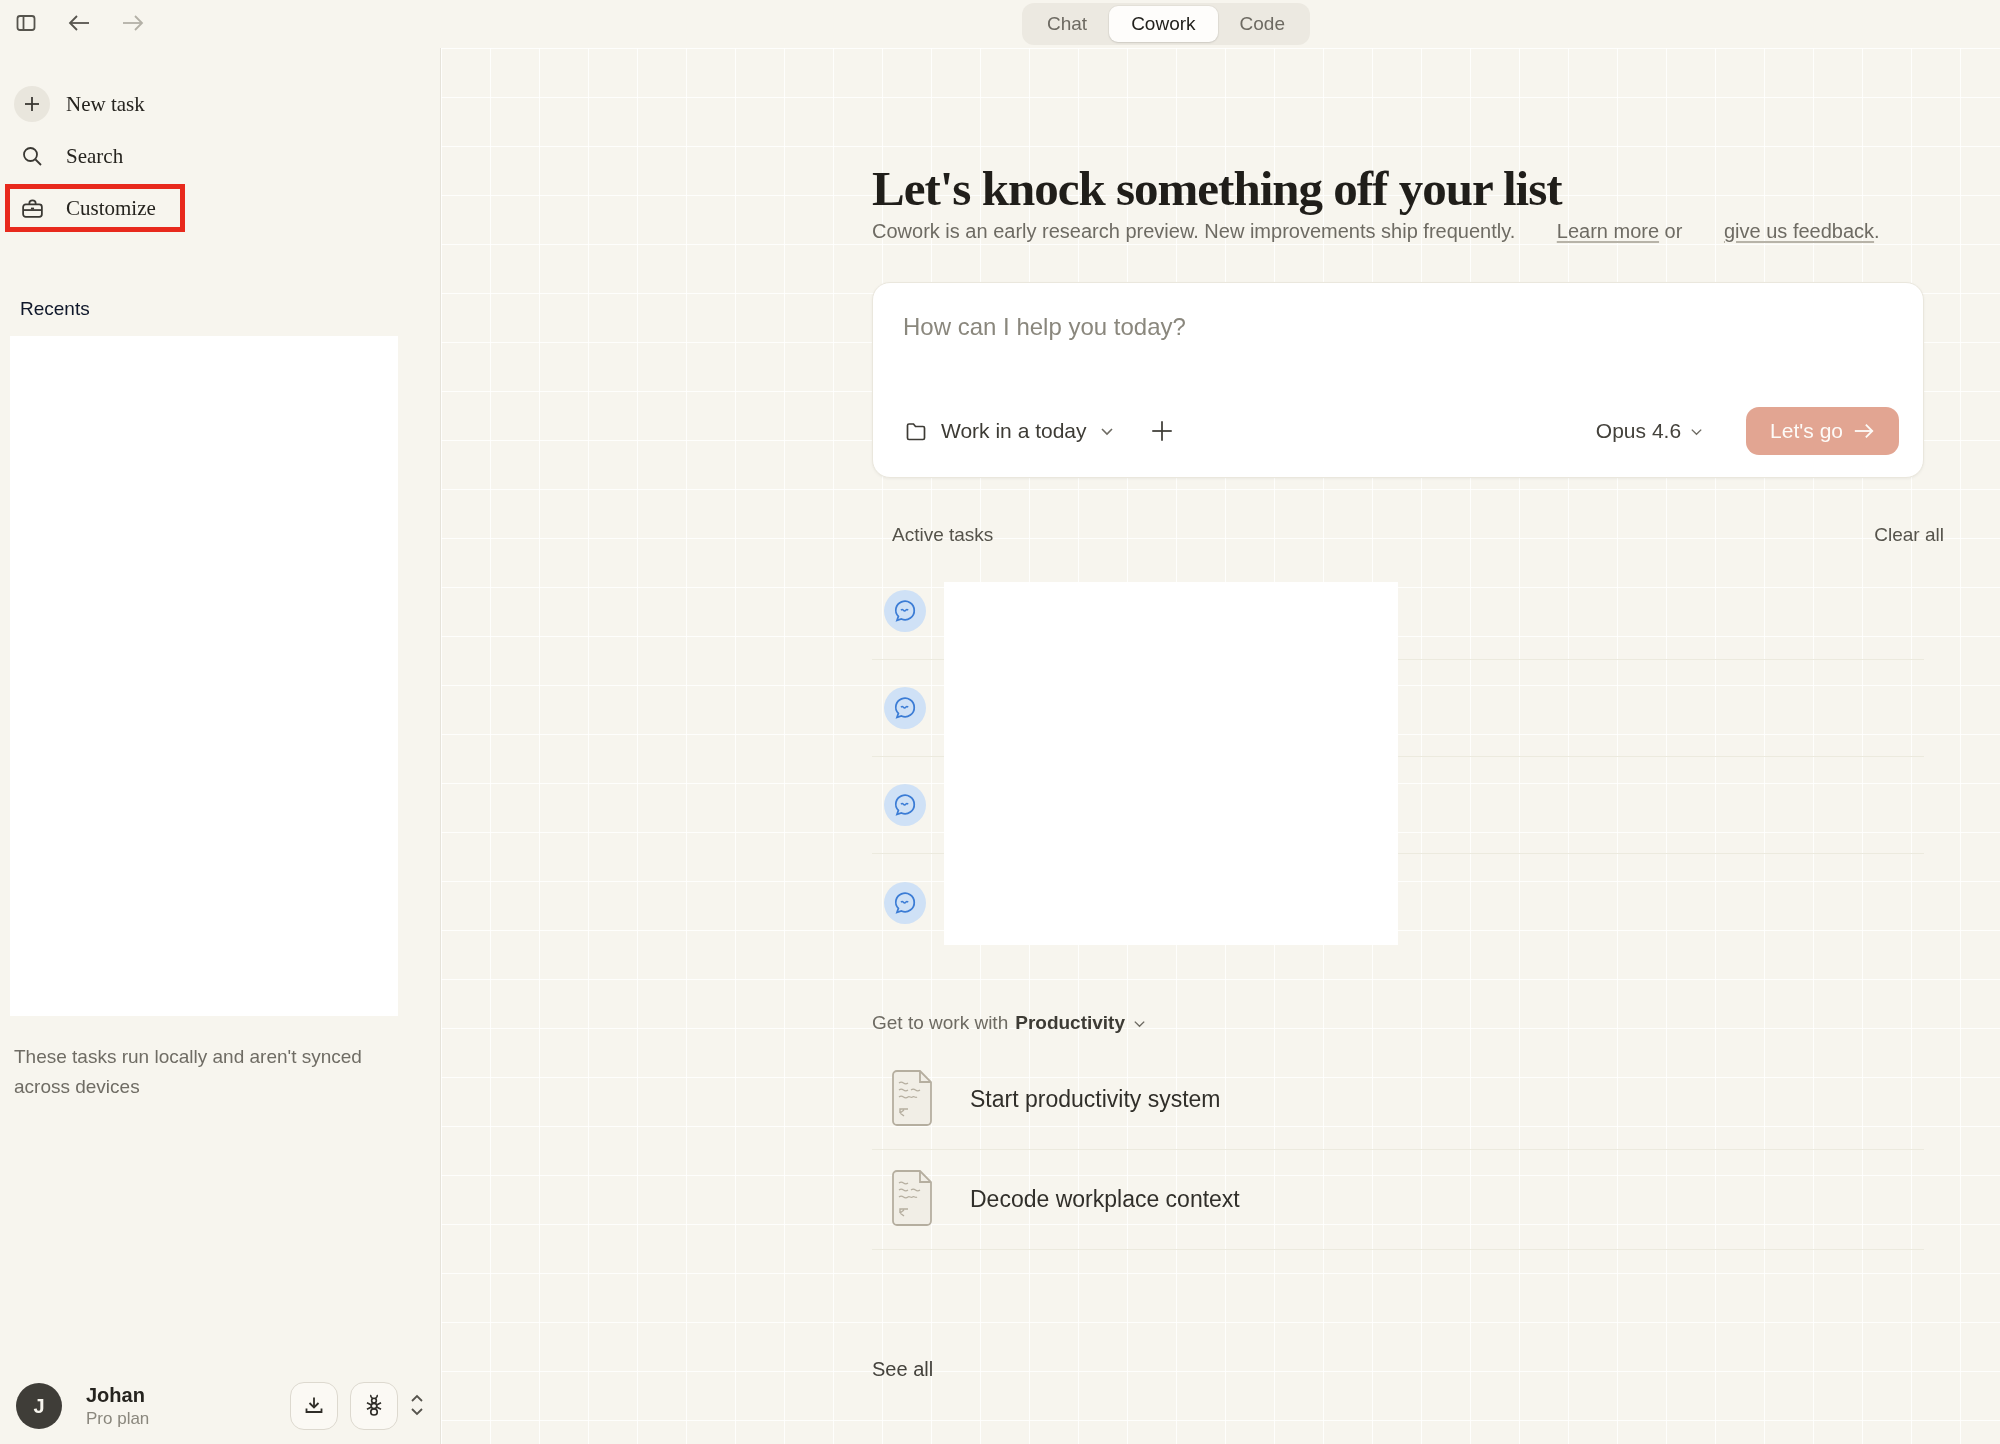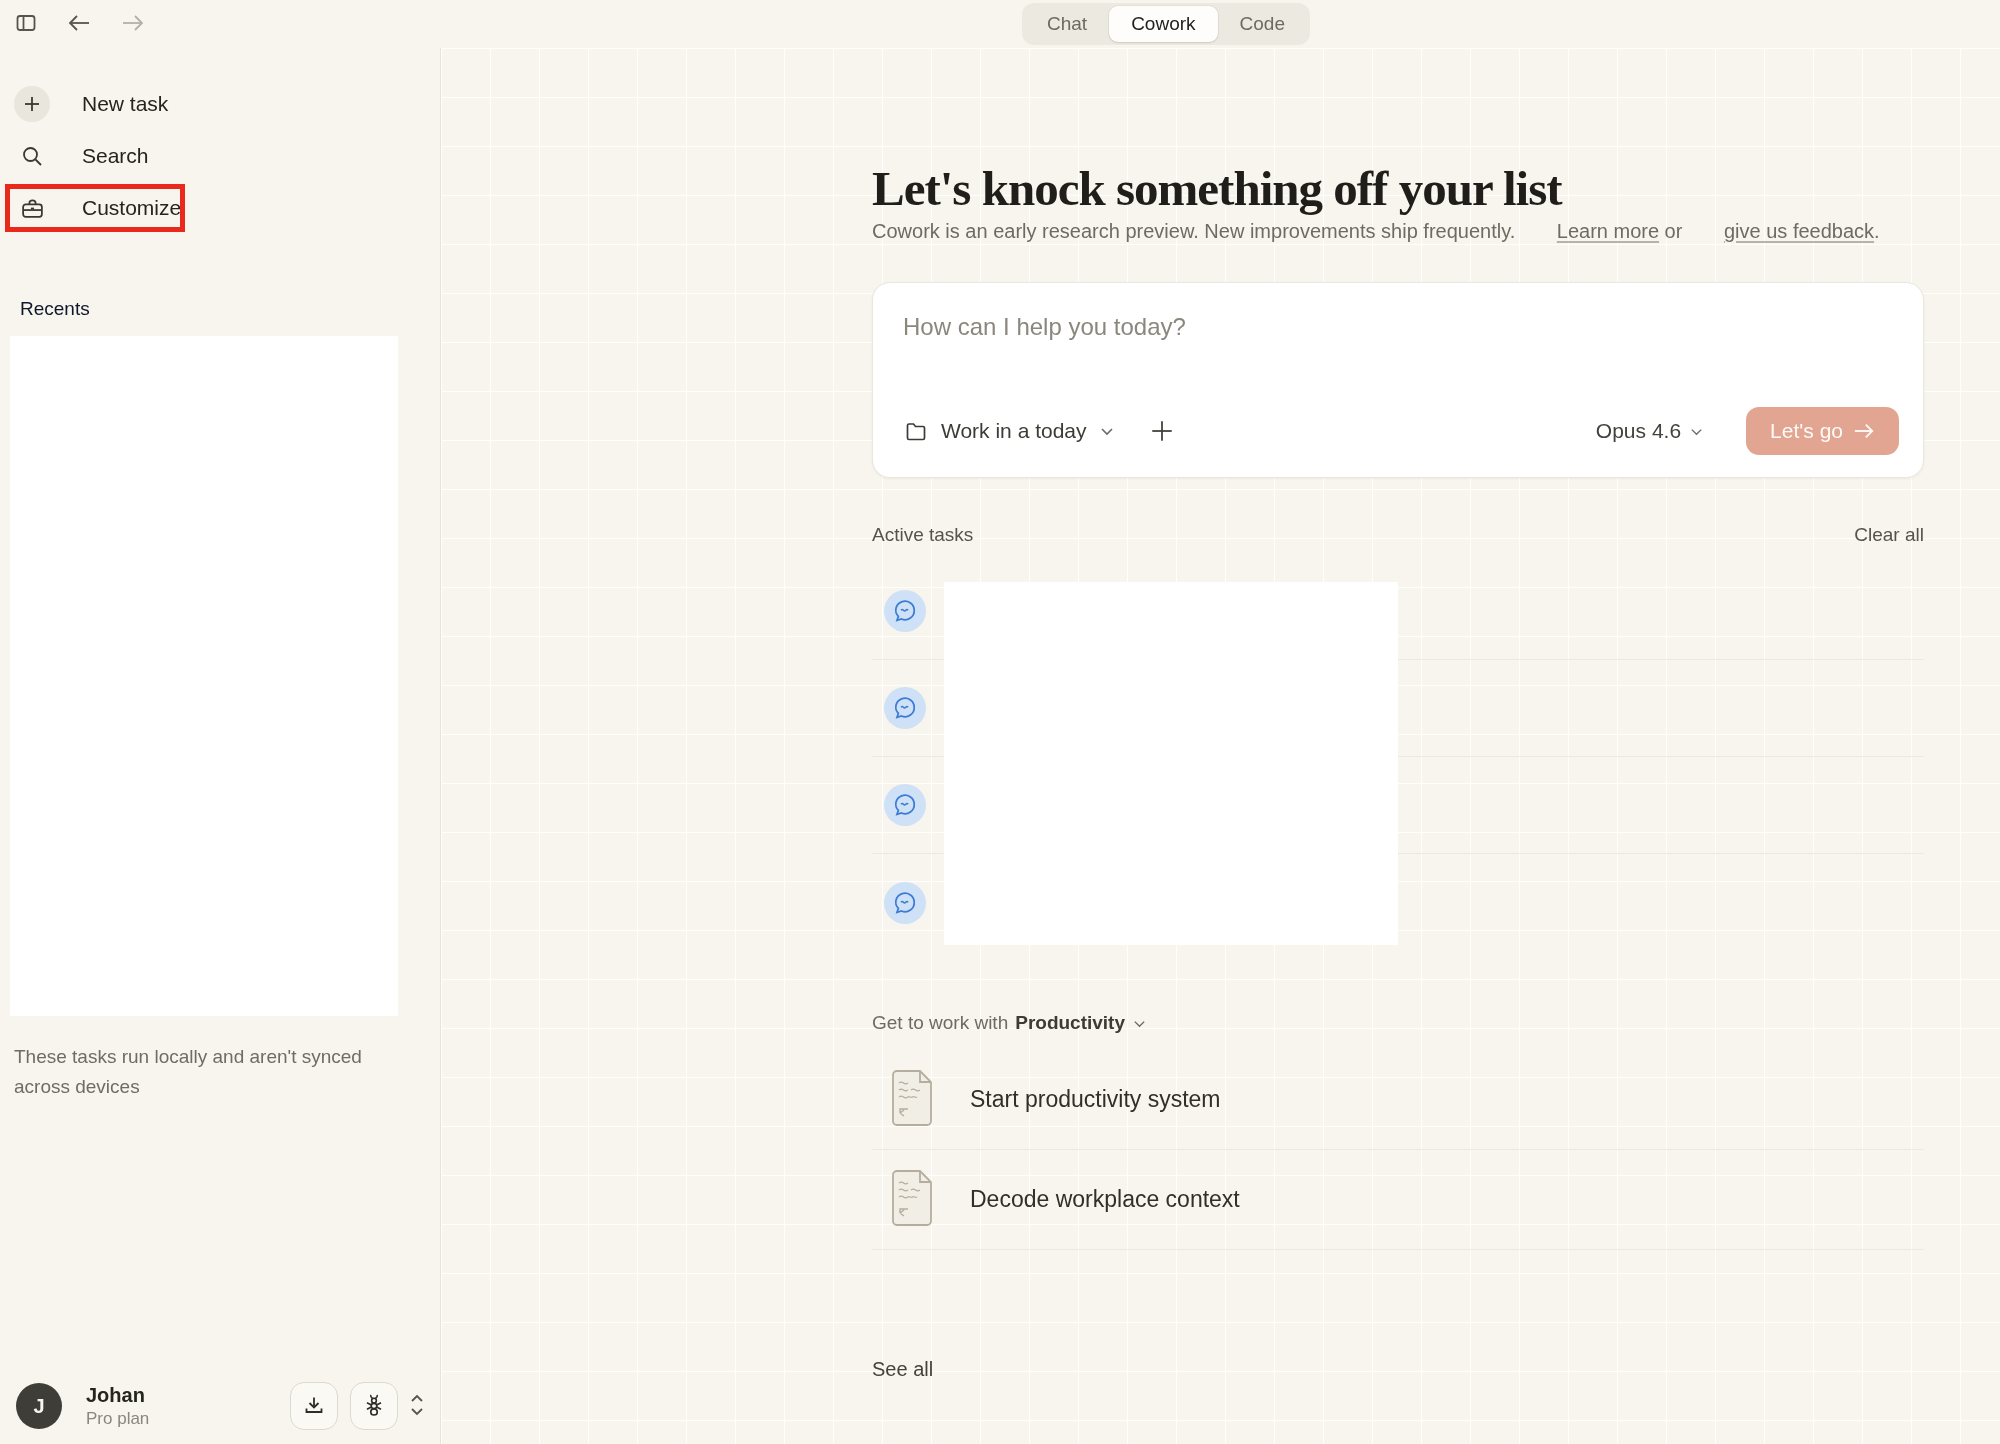--- a/index.html
+++ b/index.html
@@ -20,22 +20,22 @@
   .tabs { position:absolute; left:1022px; top:3px; height:42px; background:#ece9e1;
           border-radius:12px; display:flex; align-items:center; padding:3px; }
   .tab { border:none; background:transparent; font-family:inherit; font-size:19px; color:#6d6a62;
          padding:7px 22px; border-radius:9px; cursor:pointer; }
   .tab.active { background:#fefdfb; color:#1f1e1a; font-weight:500;
                 box-shadow:0 1px 2px rgba(0,0,0,.10), 0 0 0 1px rgba(0,0,0,.03); }
 
   
   .sidebar { position:absolute; left:0; top:48px; width:441px; bottom:0;
              border-right:1px solid #e6e3da; }
-  .side-item { position:absolute; left:14px; display:flex; align-items:center; gap:32px;
-               background:none; border:none; cursor:pointer; font-family:Liberation Sans, sans-serif;
+  .side-item { position:absolute; left:14px; display:flex; align-items:center; gap:16px;
+               background:none; border:none; cursor:pointer; font-family:Liberation Serif, serif;
                font-size:21px; color:#26241f; font-weight:500; }
   .side-item .bullet { width:36px; height:36px; border-radius:50%; background:#e9e6dd;
                        display:flex; align-items:center; justify-content:center; color:#3a3833; }
   .side-item .plain-ic { width:36px; height:36px; display:flex; align-items:center; justify-content:center; color:#3a3833; }
   .recents-label { position:absolute; left:20px; top:250px; font-size:19px; color:#0f172a; }
   .recents-redaction { position:absolute; left:10px; top:288px; width:388px; height:680px; background:#ffffff; }
   .local-note { position:absolute; left:14px; top:994px; width:375px; font-size:19px;
                 line-height:1.58; color:#6f6c64; }
   .user-row { position:absolute; left:16px; right:14px; bottom:12px; height:52px;
               display:flex; align-items:center; }
@@ -83,21 +83,21 @@
   .plus-btn { background:none; border:none; cursor:pointer; color:#3d3b35; margin-left:34px;
               display:flex; align-items:center; }
   .composer-spacer { flex:1; }
   .model-btn { display:flex; align-items:center; gap:8px; background:none; border:none;
                cursor:pointer; font-family:inherit; font-size:21px; color:#44423c; margin-right:26px; }
   .go-btn { height:48px; padding:0 24px; border:none; border-radius:13px; background:#e2a592;
             color:#fdfbf8; font-family:inherit; font-size:21px; cursor:pointer;
             display:flex; align-items:center; gap:10px;margin-left:16px; }
 
   .section-head { position:absolute; left:0; width:100%; display:flex; justify-content:space-between; }
-  .active-head { top:476px; }
+  .active-head { top:476px;margin-left:20px; }
   .sec-label { font-size:19px; color:#55534b; }
   .clear-all { background:none; border:none; cursor:pointer; font-family:inherit;
                font-size:19px; color:#55534b; }
   .task-list { position:absolute; top:515px; left:0; width:100%; }
   .task-row { height:97px; border-bottom:1px solid #eceade; display:flex; align-items:center; cursor:pointer; }
   .task-row:last-child { border-bottom:none; }
   .chat-badge { width:42px; height:42px; border-radius:50%; background:#cfe1f6; color:#3b7cd5;
                 display:flex; align-items:center; justify-content:center; margin-left:12px; }
   .tasks-redaction { position:absolute; left:72px; top:534px; width:454px; height:363px;
                      background:#ffffff; z-index:5; }

